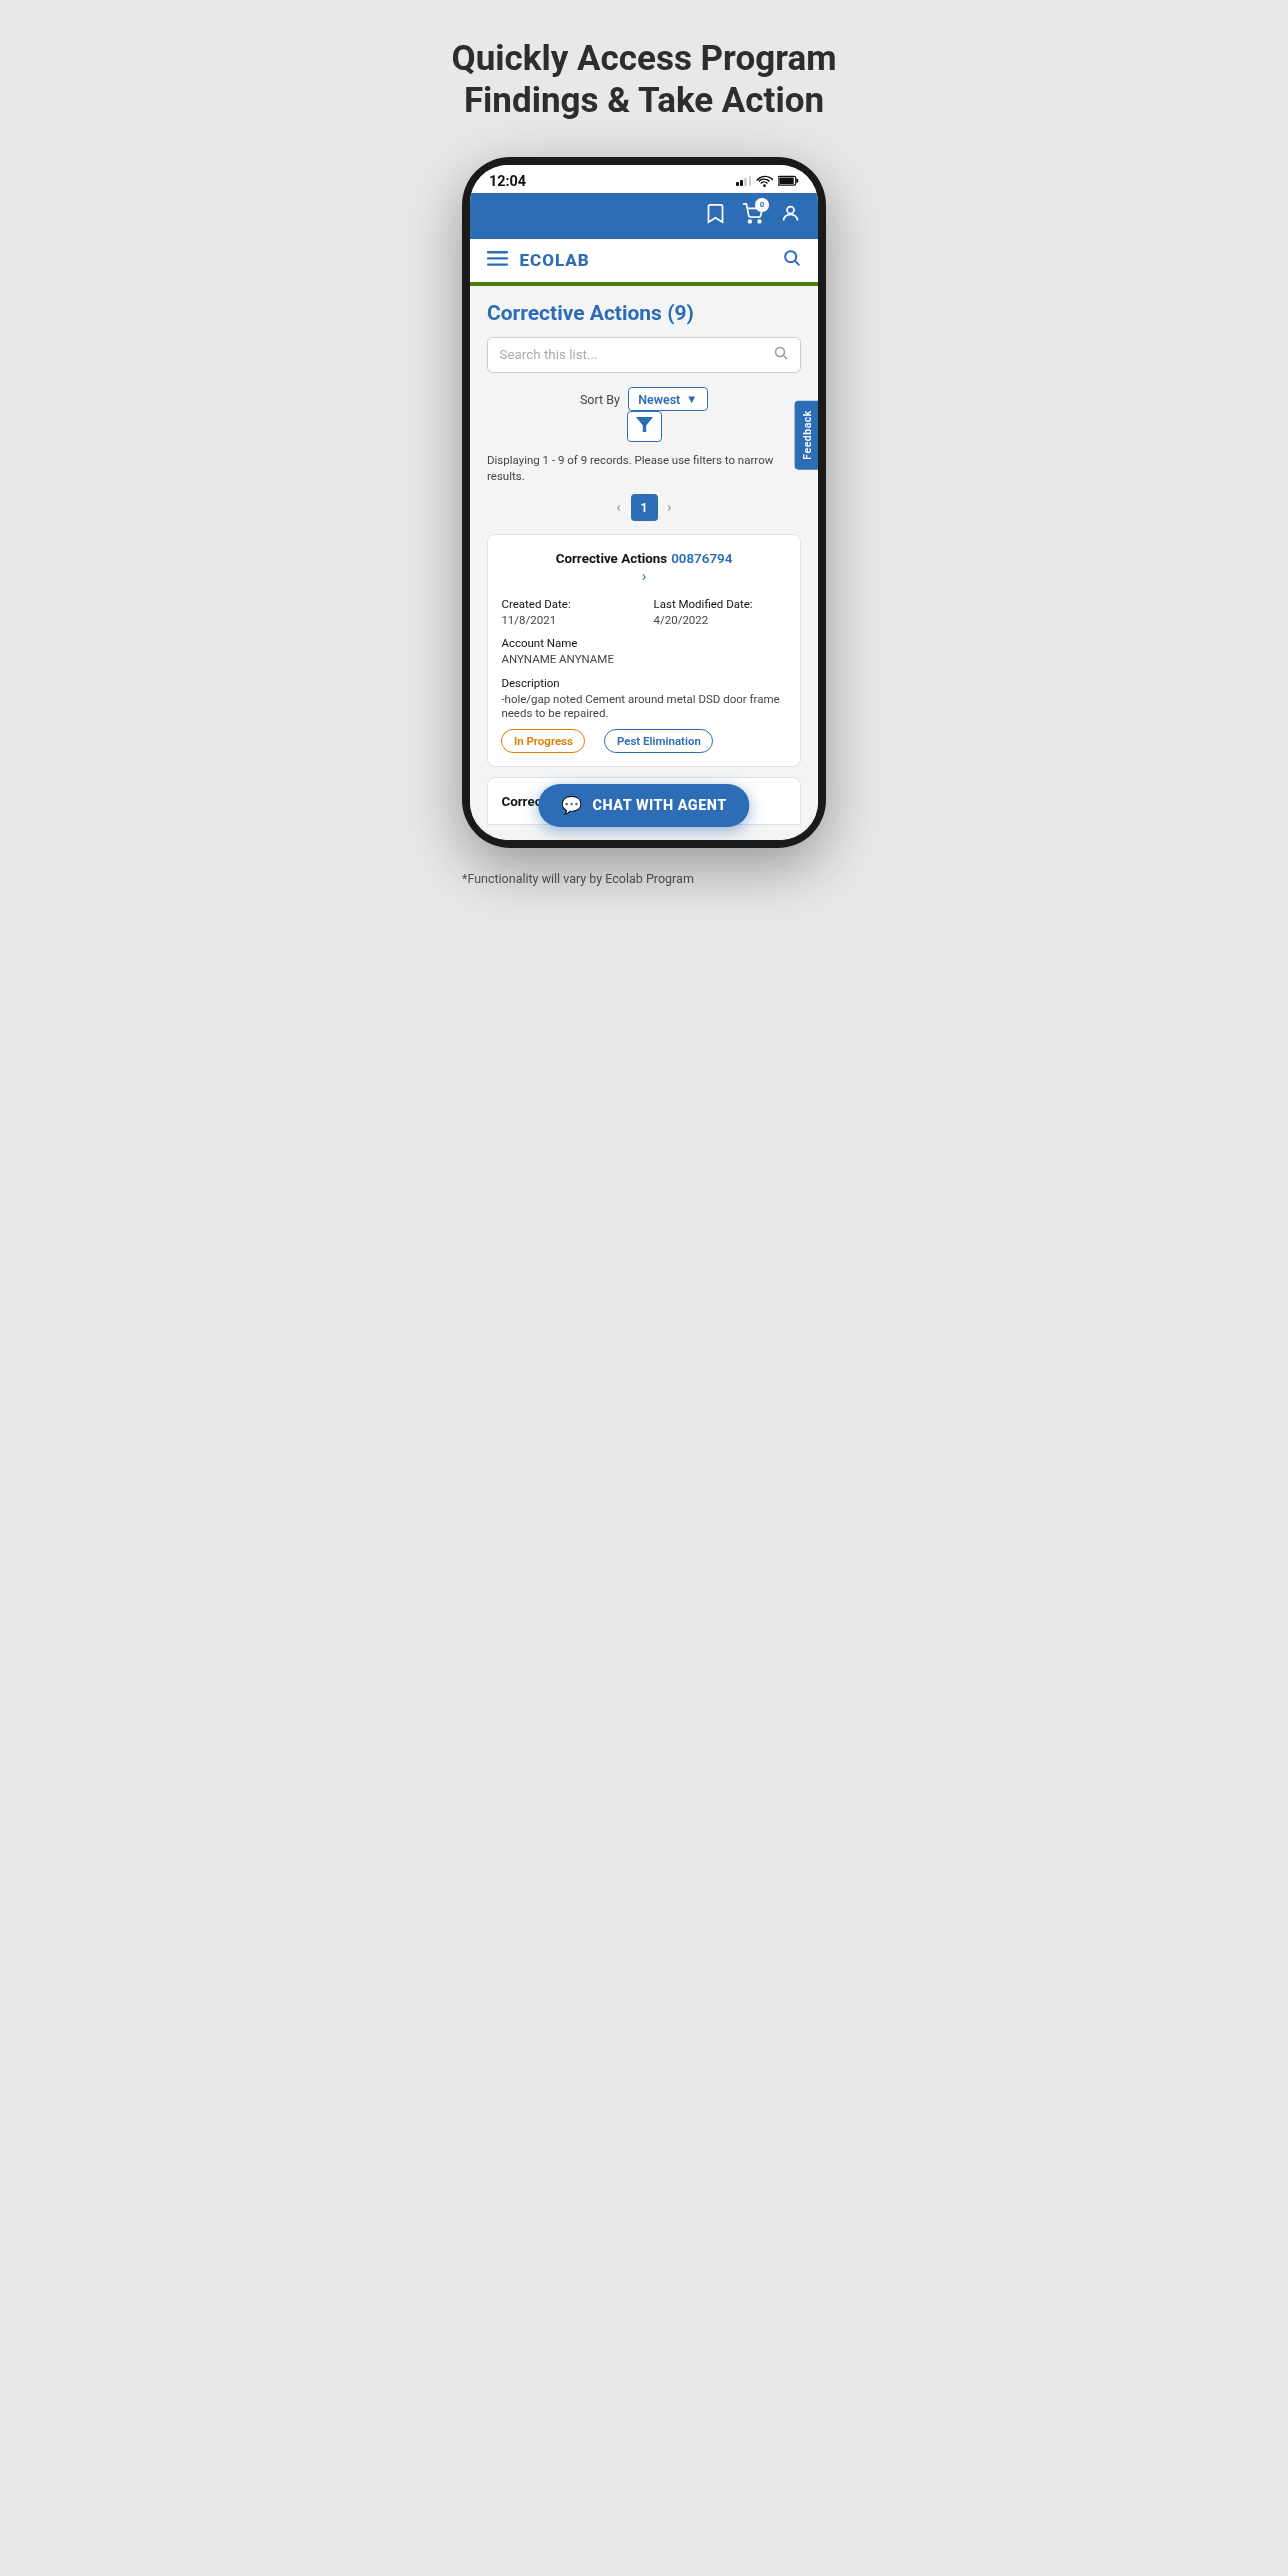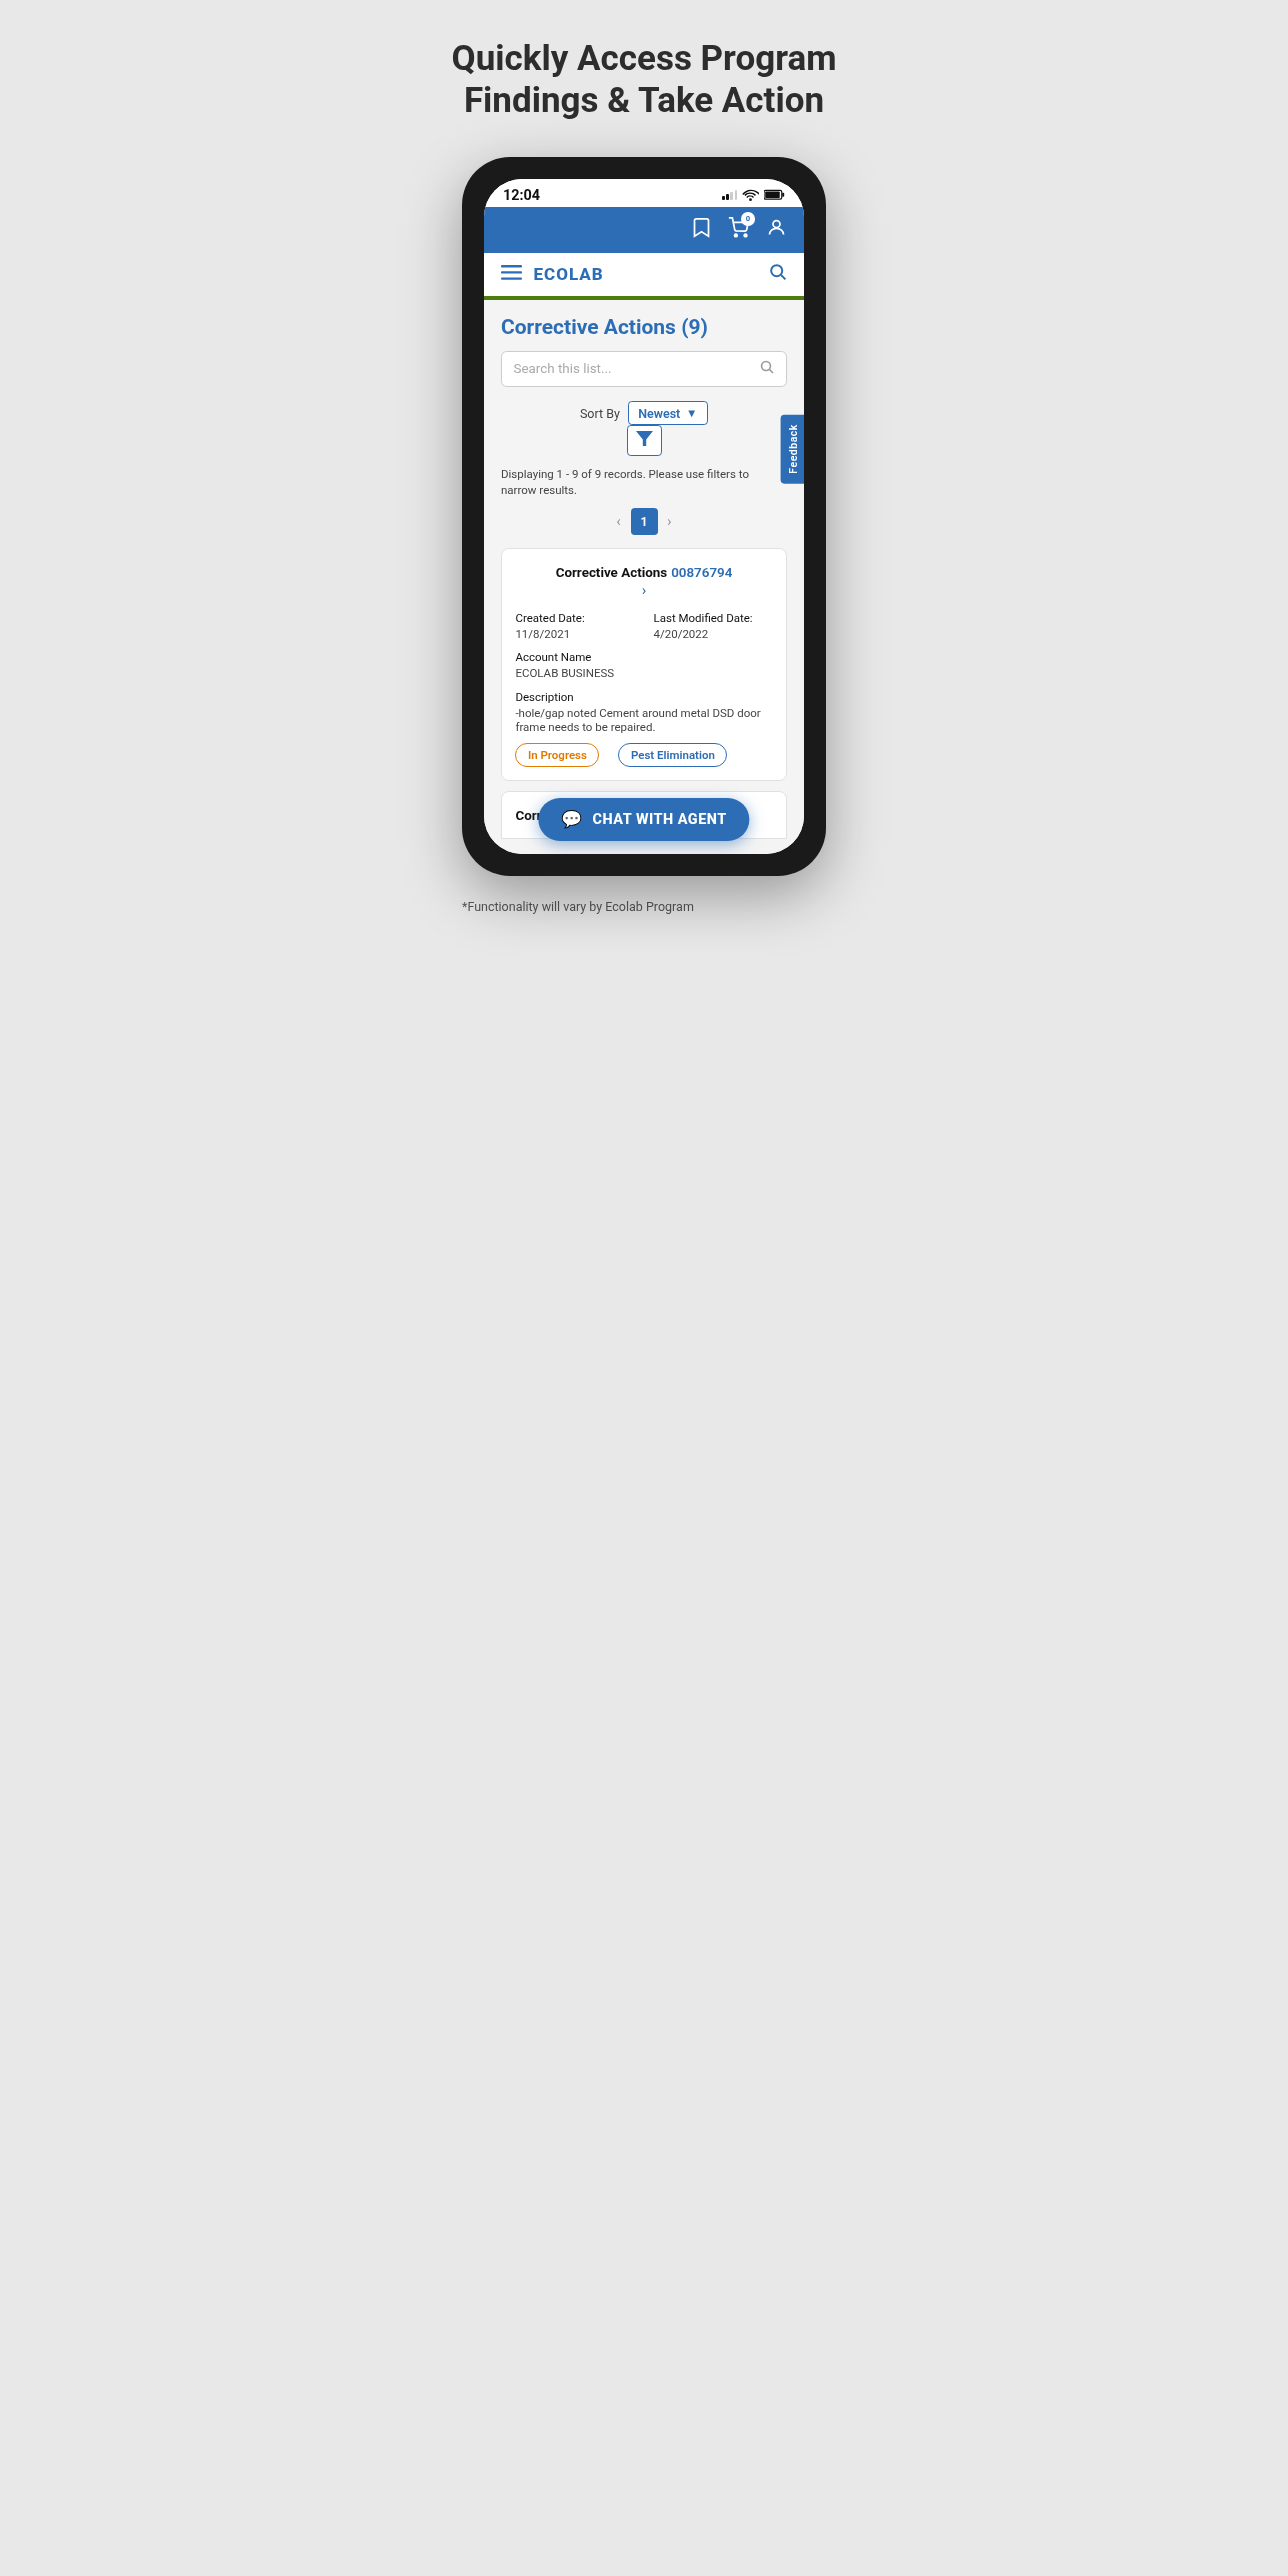--- a/index.html
+++ b/index.html
@@ -24,21 +24,21 @@
       font-weight: 700;
       color: #2d2d2d;
       text-align: center;
       line-height: 1.2;
       margin-bottom: 35px;
     }
     .phone-frame {
       width: 364px;
       background: #1a1a1a;
       border-radius: 48px;
-      padding: 22px;
+      padding: 8px;
       box-shadow: 0 19px 58px rgba(0,0,0,0.35);
       position: relative;
     }
     .phone-screen {
       background: #fff;
       border-radius: 38px;
       overflow: hidden;
       position: relative;
     }
     
@@ -393,21 +393,21 @@
               <div class="field-value">11/8/2021</div>
             </div>
             <div class="card-field">
               <div class="field-label">Last Modified Date:</div>
               <div class="field-value">4/20/2022</div>
             </div>
           </div>
 
           <div class="card-field-full">
             <div class="field-label">Account Name</div>
-            <div class="field-value">ECOLAB BUSINESS</div>
+            <div class="field-value">ANYNAME ANYNAME</div>
           </div>
 
           <div class="card-field-full">
             <div class="field-label">Description</div>
             <div class="field-value">-hole/gap noted Cement around metal DSD door frame needs to be repaired.</div>
           </div>
 
           <div class="tags-row">
             <span class="tag tag-orange">In Progress</span>
             <span class="tag tag-blue">Pest Elimination</span>

